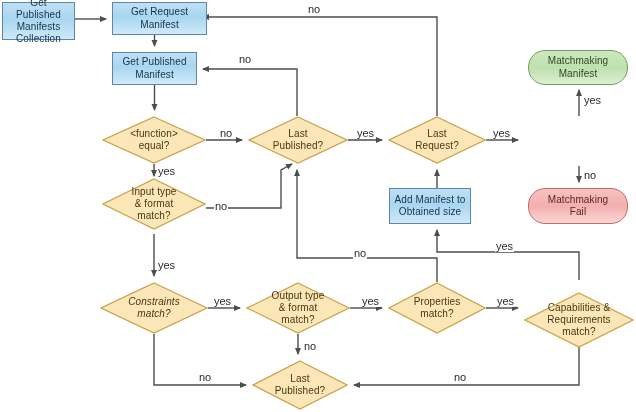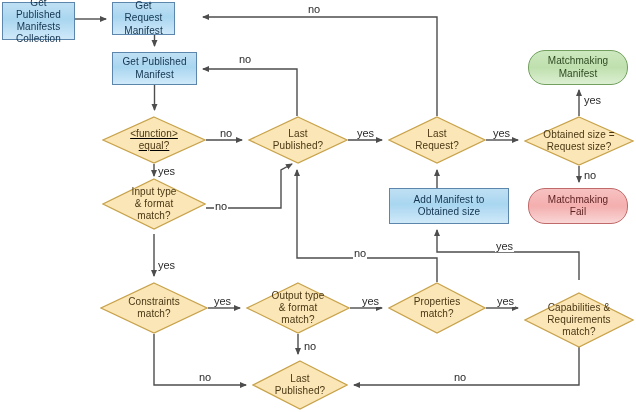--- a/index.html
+++ b/index.html
@@ -92,56 +92,56 @@
   </svg>
 
   <div class="node proc" style="left:2px;top:2px;width:73px;height:38px;">
     <div class="txt">
       <span>Get Published</span><br>
       <span>Manifests</span><br>
       <span>Collection</span>
     </div>
   </div>
 
-  <div class="node proc" style="left:112px;top:2px;width:63px;height:33px;">
+  <div class="node proc" style="left:112px;top:2px;width:95px;height:33px;">
     <div class="txt">
       <span>Get Request</span><br>
       <span>Manifest</span>
     </div>
   </div>
 
   <div class="node proc" style="left:112px;top:52px;width:85px;height:33px;">
     <div class="txt">
       <span>Get Published</span><br>
       <span>Manifest</span>
     </div>
   </div>
 
-  <div class="node dia" style="left:102px;top:116px;width:104px;height:48px;text-decoration:underline;">
+  <div class="node dia" style="left:102px;top:116px;width:104px;height:48px;">
     <svg class="shape" viewBox="0 0 104 48" preserveAspectRatio="none">
       <polygon points="52,1 103,24 52,47 1,24" fill="#fae6b6" stroke="#c8a24a" stroke-width="1.2"></polygon>
     </svg>
     <div class="txt">
       <span>&lt;function&gt;</span><br>
       <span>equal?</span>
     </div>
   </div>
 
   <div class="node dia" style="left:102px;top:178px;width:104px;height:52px;">
     <svg class="shape" viewBox="0 0 104 52" preserveAspectRatio="none">
       <polygon points="52,1 103,26 52,51 1,26" fill="#fae6b6" stroke="#c8a24a" stroke-width="1.2"></polygon>
     </svg>
     <div class="txt">
       <span>Input type</span><br>
       <span>&amp; format</span><br>
       <span>match?</span>
     </div>
   </div>
 
-  <div class="node dia" style="left:100px;top:282px;width:108px;height:52px;">
+  <div class="node dia" style="left:100px;top:282px;width:108px;height:52px;font-style:italic;">
     <svg class="shape" viewBox="0 0 108 52" preserveAspectRatio="none">
       <polygon points="54,1 107,26 54,51 1,26" fill="#fae6b6" stroke="#c8a24a" stroke-width="1.2"></polygon>
     </svg>
     <div class="txt">
       <span>Constraints</span><br>
       <span>match?</span>
     </div>
   </div>
 
   <div class="node dia" style="left:248px;top:116px;width:100px;height:48px;">
@@ -178,21 +178,21 @@
   <div class="node dia" style="left:388px;top:116px;width:98px;height:48px;">
     <svg class="shape" viewBox="0 0 98 48" preserveAspectRatio="none">
       <polygon points="49,1 97,24 49,47 1,24" fill="#fae6b6" stroke="#c8a24a" stroke-width="1.2"></polygon>
     </svg>
     <div class="txt">
       <span>Last</span><br>
       <span>Request?</span>
     </div>
   </div>
 
-  <div class="node proc" style="left:389px;top:188px;width:120px;height:36px;">
+  <div class="node proc" style="left:389px;top:188px;width:82px;height:36px;">
     <div class="txt">
       <span>Add Manifest to</span><br>
       <span>Obtained size</span>
     </div>
   </div>
 
   <div class="node dia" style="left:388px;top:282px;width:98px;height:52px;">
     <svg class="shape" viewBox="0 0 98 52" preserveAspectRatio="none">
       <polygon points="49,1 97,26 49,51 1,26" fill="#fae6b6" stroke="#c8a24a" stroke-width="1.2"></polygon>
     </svg>
@@ -206,29 +206,20 @@
     <svg class="shape" viewBox="0 0 110 56" preserveAspectRatio="none">
       <polygon points="55,1 109,28 55,55 1,28" fill="#fae6b6" stroke="#c8a24a" stroke-width="1.2"></polygon>
     </svg>
     <div class="txt">
       <span>Capabilities &amp;</span><br>
       <span>Requirements</span><br>
       <span>match?</span>
     </div>
   </div>
 
-  <div class="node dia" style="left:524px;top:116px;width:110px;height:50px;">
-    <svg class="shape" viewBox="0 0 110 50" preserveAspectRatio="none">
-      <polygon points="55,1 109,25 55,49 1,25" fill="#fae6b6" stroke="#c8a24a" stroke-width="1.2"></polygon>
-    </svg>
-    <div class="txt">
-      <span>Obtained size =</span><br>
-      <span>Request size?</span>
-    </div>
-  </div>
 
   <div class="node term ok" style="left:528px;top:50px;width:100px;height:35px;">
     <div class="txt">
       <span>Matchmaking</span><br>
       <span>Manifest</span>
     </div>
   </div>
 
   <div class="node term bad" style="left:528px;top:188px;width:100px;height:36px;">
     <div class="txt">

